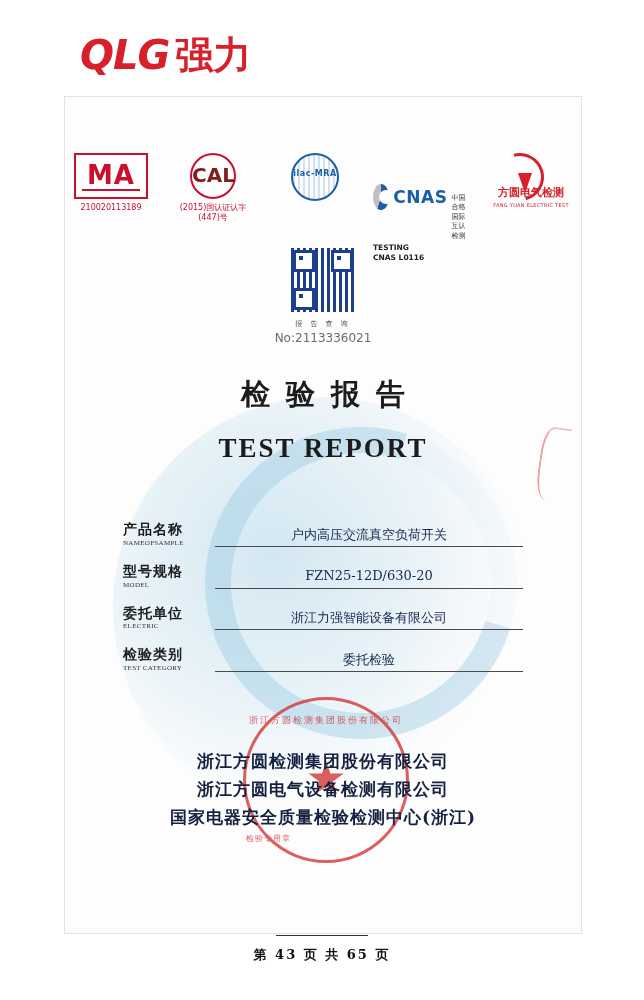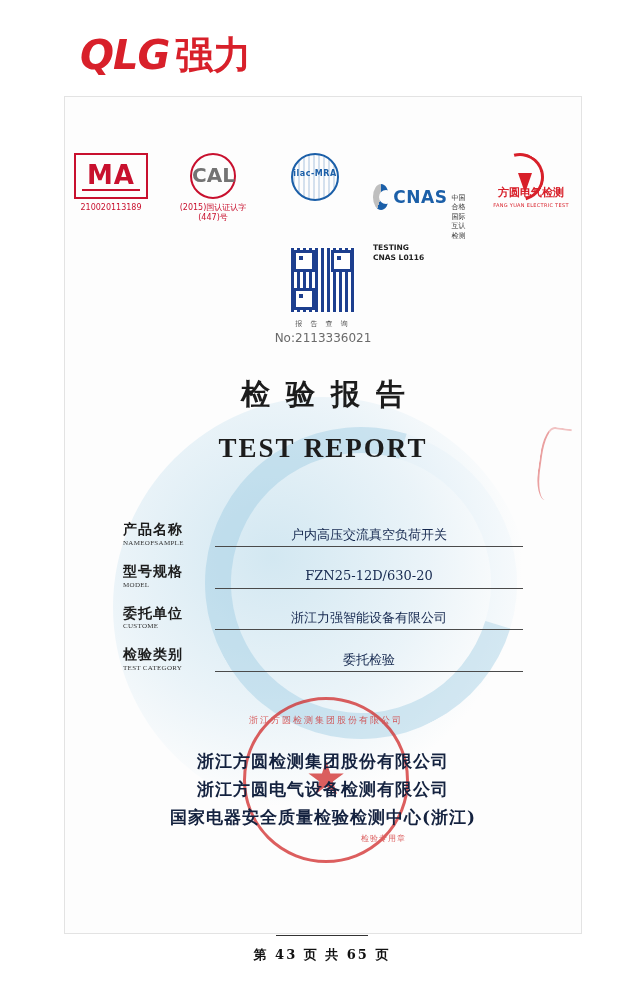--- a/index.html
+++ b/index.html
@@ -127,21 +127,21 @@
     color: #c8102e;
     margin-top: 4px;
     line-height: 1.2;
   }
   .cnas-circle {
     width: 42px;
     height: 42px;
     margin: 0 auto;
     border-radius: 50%;
     border: 2px solid #c8102e;
-    color: #737373;
+    color: #7f1d1d;
     font-family: "DejaVu Sans", sans-serif;
     font-weight: bold;
     font-size: 20px;
     line-height: 40px;
   }
   .ilac-circle {
     width: 44px;
     height: 44px;
     margin: 0 auto;
     border-radius: 50%;
@@ -391,21 +391,21 @@
     text-align: center;
     font-family: "DejaVu Sans", sans-serif;
     font-size: 9px;
     color: #d12a2a;
     letter-spacing: 2px;
   }
   .stamp-text-bottom {
     position: absolute;
     left: 0; right: 0;
     bottom: 16px;
-    text-align: right;
+    text-align: left;
     font-family: "DejaVu Sans", sans-serif;
     font-size: 8px;
     color: #d12a2a;
     letter-spacing: 1px;
   }
 
   
   .issuers {
     position: absolute;
     left: 0; right: 0;
@@ -542,21 +542,21 @@
         <div class="field-label">
           <div class="label-cn">型号规格</div>
           <div class="label-en">MODEL</div>
         </div>
         <div class="field-value">FZN25-12D/630-20</div>
       </div>
 
       <div class="field-row">
         <div class="field-label">
           <div class="label-cn">委托单位</div>
-          <div class="label-en">CUSTOME</div>
+          <div class="label-en">ELECTRIC</div>
         </div>
         <div class="field-value">浙江力强智能设备有限公司</div>
       </div>
 
       <div class="field-row">
         <div class="field-label">
           <div class="label-cn">检验类别</div>
           <div class="label-en">TEST CATEGORY</div>
         </div>
         <div class="field-value">委托检验</div>

